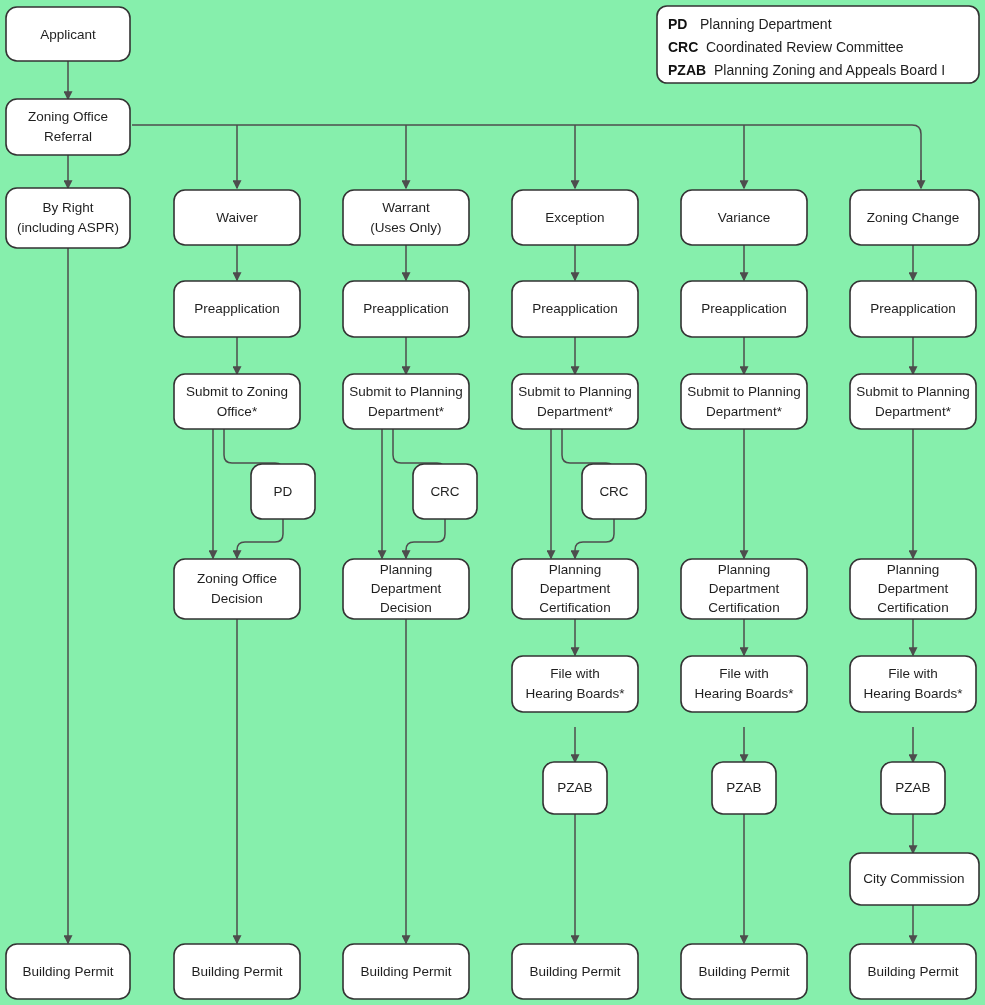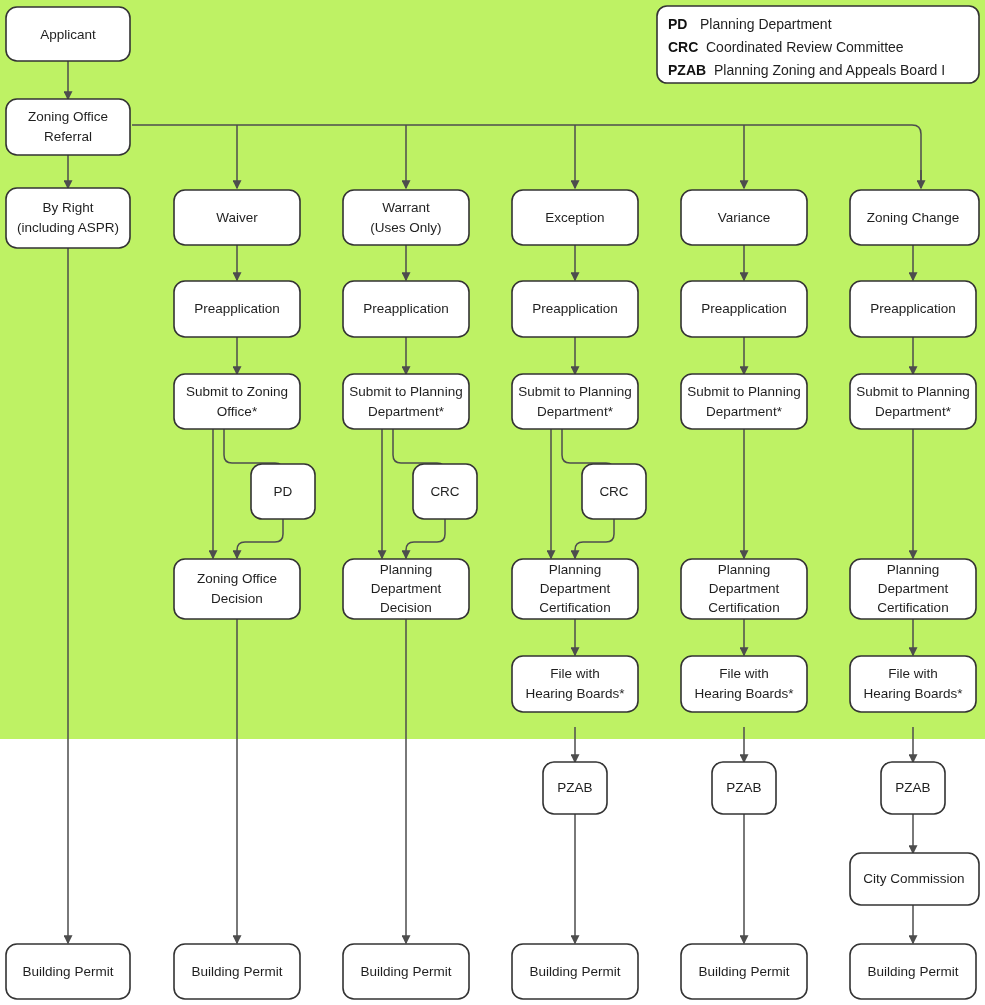--- a/index.html
+++ b/index.html
@@ -10,22 +10,22 @@
   }
   body {
     font-family: "Liberation Sans", sans-serif;
     width: 985px;
     height: 1005px;
     overflow: hidden;
   }
   #flow-root {
     position: relative;
     width: 985px;
-    height: 739px;
-    background: #bef264;
+    height: 1005px;
+    background: #86efac;
   }
   svg.flow-canvas {
     position: absolute;
     left: 0;
     top: 0;
     width: 985px;
     height: 1005px;
     display: block;
   }
   .node-rect {

